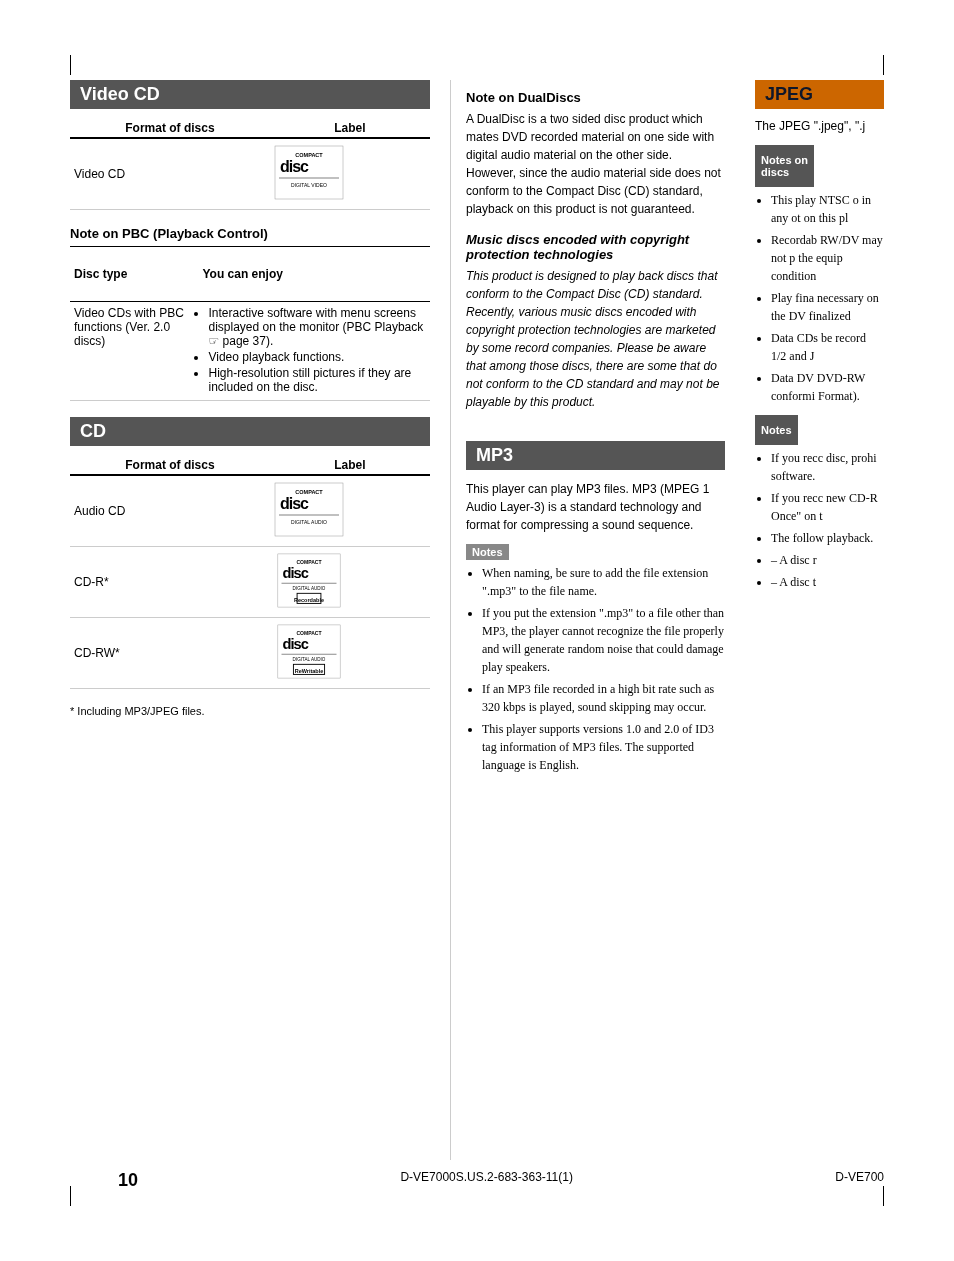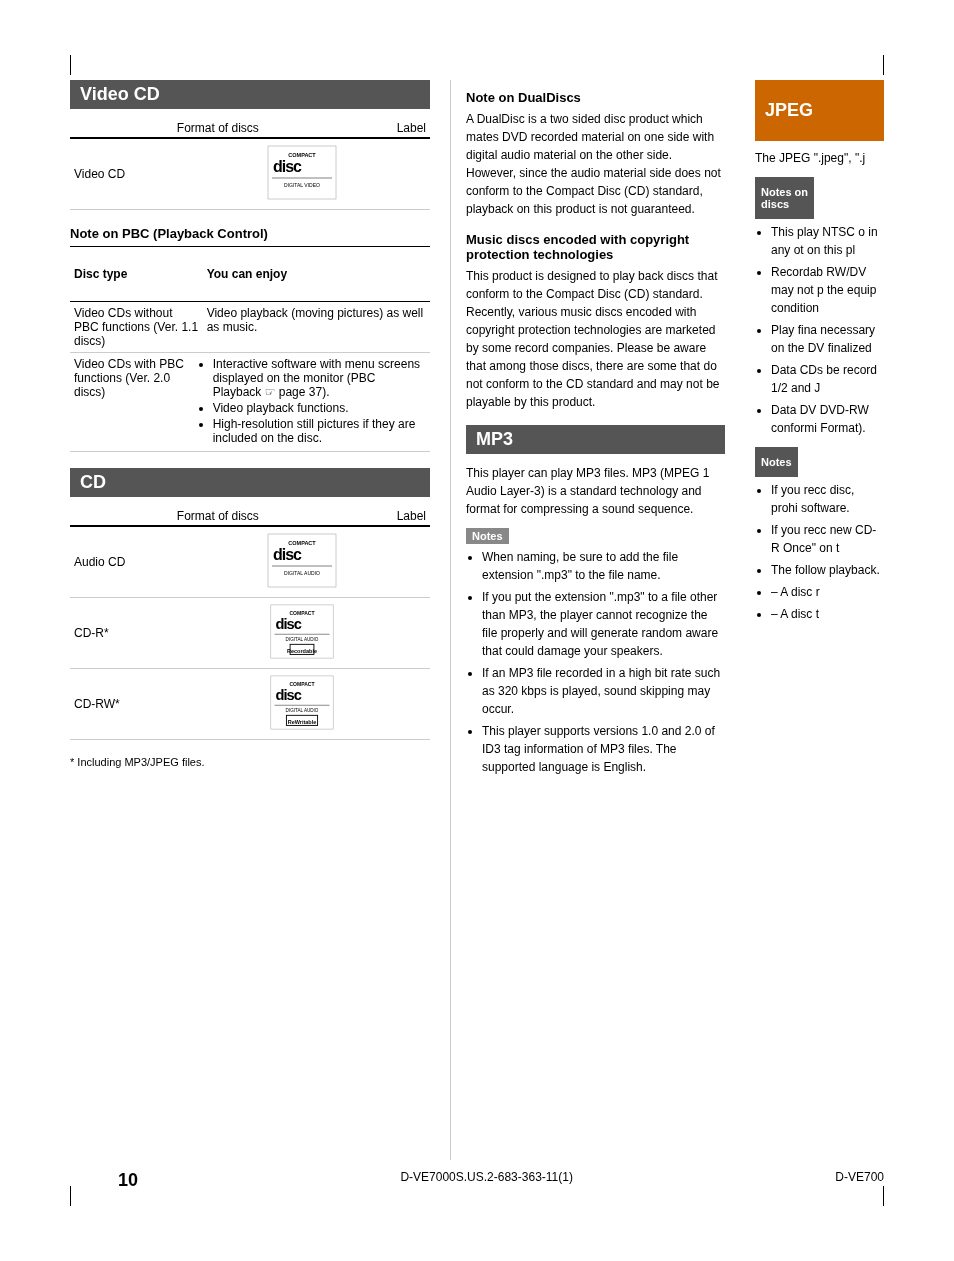--- a/index.html
+++ b/index.html
@@ -87,25 +87,25 @@
     }
 
     
     .format-table {
       width: 100%;
       border-collapse: collapse;
       margin-bottom: 16px;
     }
 
     .format-table th {
-      font-weight: normal;
+      font-weight: bold;
       font-size: 12px;
       border-bottom: 2px solid #000;
       padding: 2px 4px;
-      text-align: right;
+      text-align: center;
     }
 
     .format-table td {
       padding: 6px 4px;
       border-bottom: 1px solid #ccc;
       vertical-align: middle;
       font-size: 12px;
     }
 
     
@@ -167,20 +167,21 @@
     .notes-list {
       font-size: 12px;
       line-height: 1.5;
       margin-bottom: 10px;
     }
 
     .notes-list li {
       list-style: disc;
       margin-left: 16px;
       margin-bottom: 4px;
+      font-family: Liberation Serif, serif;
     }
 
     
     .footer {
       display: flex;
       justify-content: space-between;
       padding: 10px 70px;
       font-size: 12px;
       margin-top: auto;
     }
@@ -199,24 +200,24 @@
 
     
     .footnote {
       font-size: 11px;
       margin-top: 8px;
     }
 
     
     .right-section-header {
       background: #cc6600;
-      color: #ffffff;
+      color: #0f172a;
       font-size: 18px;
       font-weight: bold;
-      padding: 20px 10px;
+      padding: 4px 10px;
       margin-bottom: 8px;
     }
 
     .notes-dark-box {
       background: #555;
       color: #fff;
       font-size: 11px;
       font-weight: bold;
       padding: 9px 6px;
       margin-bottom: 4px;
@@ -267,24 +268,20 @@
         <div class="subsection-title">Note on PBC (Playback Control)</div>
 
         <table class="disc-type-table">
           <thead>
             <tr>
               <th>Disc type</th>
               <th>You can enjoy</th>
             </tr>
           </thead>
           <tbody>
-            <tr>
-              <td>Video CDs without PBC functions (Ver. 1.1 discs)</td>
-              <td>Video playback (moving pictures) as well as music.</td>
-            </tr>
             <tr>
               <td>Video CDs with PBC functions (Ver. 2.0 discs)</td>
               <td>
                 <ul>
                   <li>Interactive software with menu screens displayed on the monitor (PBC Playback ☞ page 37).</li>
                   <li>Video playback functions.</li>
                   <li>High-resolution still pictures if they are included on the disc.</li>
                 </ul>
               </td>
             </tr>
@@ -354,33 +351,33 @@
 
     </div>
 
     <div class="middle-col">
 
       <div style="margin-bottom: 14px;">
         <div class="subsection-title">Note on DualDiscs</div>
         <div class="subsection-body">A DualDisc is a two sided disc product which mates DVD recorded material on one side with digital audio material on the other side. However, since the audio material side does not conform to the Compact Disc (CD) standard, playback on this product is not guaranteed.</div>
       </div>
 
-      <div style="margin-bottom: 14px;">
+      <div style="margin-bottom: 30px; font-style: italic;">
         <div class="subsection-title">Music discs encoded with copyright protection technologies</div>
         <div class="subsection-body">This product is designed to play back discs that conform to the Compact Disc (CD) standard. Recently, various music discs encoded with copyright protection technologies are marketed by some record companies. Please be aware that among those discs, there are some that do not conform to the CD standard and may not be playable by this product.</div>
       </div>
 
       <div>
         <div class="section-header">MP3</div>
         <div class="subsection-body">This player can play MP3 files. MP3 (MPEG 1 Audio Layer-3) is a standard technology and format for compressing a sound sequence.</div>
 
         <div class="notes-box">Notes</div>
         <ul class="notes-list">
           <li>When naming, be sure to add the file extension ".mp3" to the file name.</li>
-          <li>If you put the extension ".mp3" to a file other than MP3, the player cannot recognize the file properly and will generate random aware that could damage your speakers.</li>
+          <li>If you put the extension ".mp3" to a file other than MP3, the player cannot recognize the file properly and will generate random noise that could damage play speakers.</li>
           <li>If an MP3 file recorded in a high bit rate such as 320 kbps is played, sound skipping may occur.</li>
           <li>This player supports versions 1.0 and 2.0 of ID3 tag information of MP3 files. The supported language is English.</li>
         </ul>
       </div>
 
     </div>
 
     <div class="right-col">
 
       <div class="right-section-header">JPEG</div>

